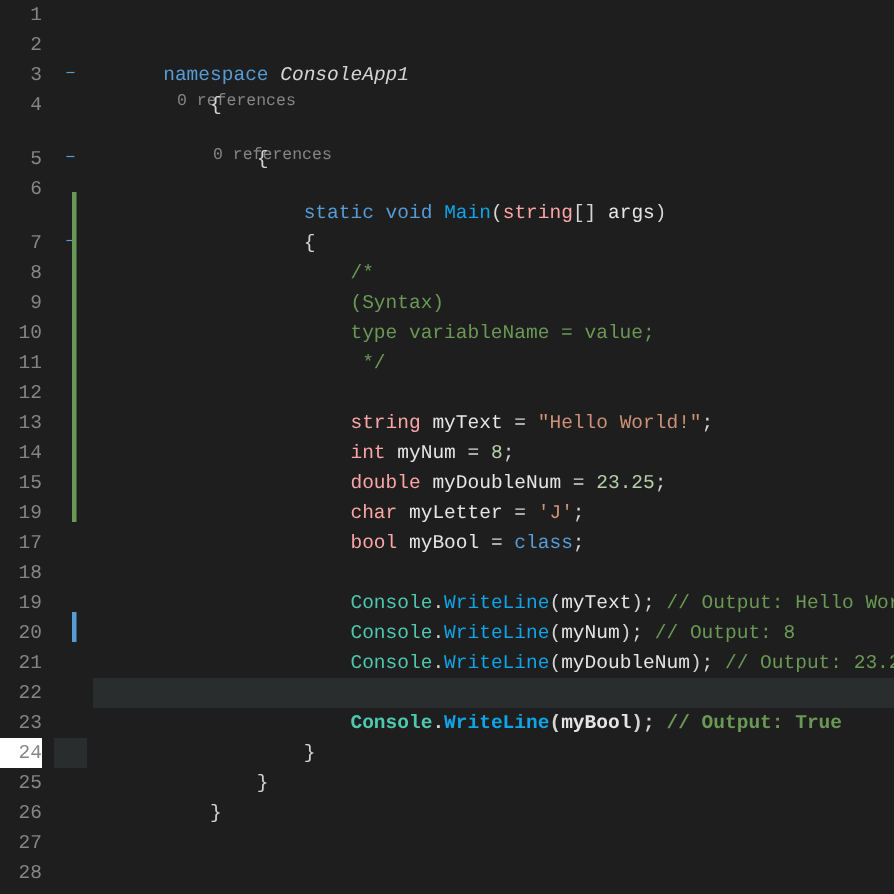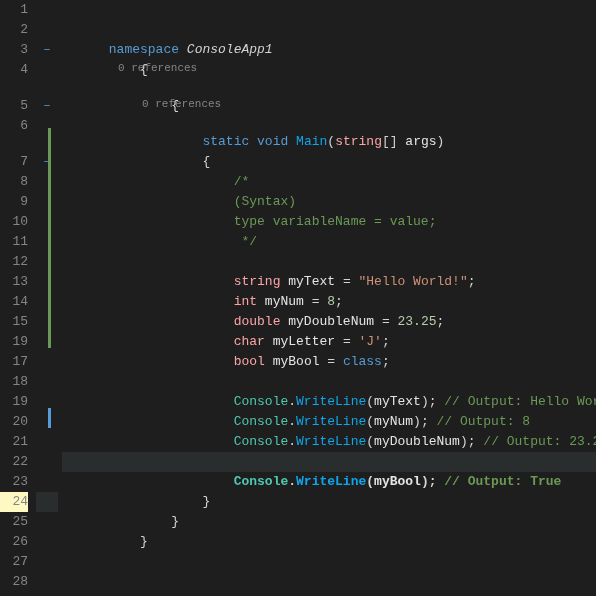--- a/index.html
+++ b/index.html
@@ -107,21 +107,21 @@
     <div class="line-num">14</div>
     <div class="line-num">15</div>
     <div class="line-num">19</div>
     <div class="line-num">17</div>
     <div class="line-num">18</div>
     <div class="line-num">19</div>
     <div class="line-num">20</div>
     <div class="line-num">21</div>
     <div class="line-num">22</div>
     <div class="line-num">23</div>
-    <div class="line-num" style="background:#fef9c3;">24</div>
+    <div class="line-num" style="background:#ffffff;">24</div>
     <div class="line-num">25</div>
     <div class="line-num">26</div>
     <div class="line-num">27</div>
     <div class="line-num">28</div>
   </div>
 
   <div class="gutter">
 
     <div class="green-bar" style="top: calc(36px + 2*16px + 3*20px); height: calc(11*20px);"></div>
 

